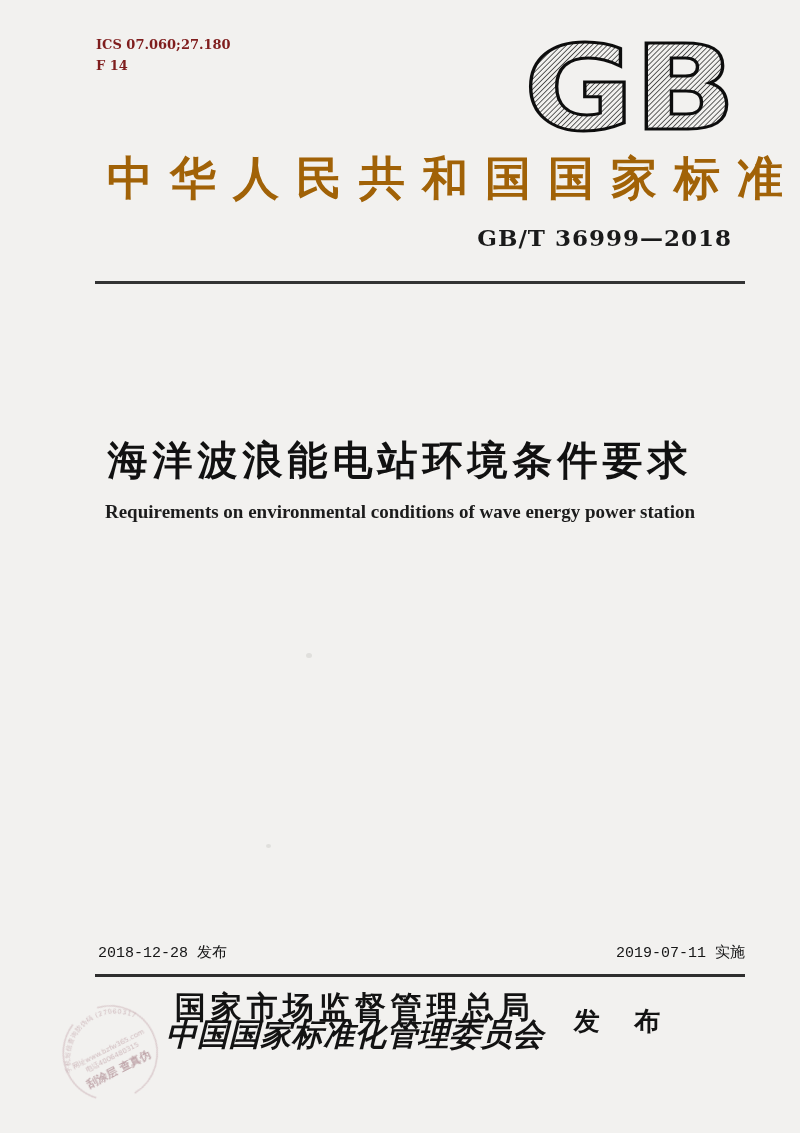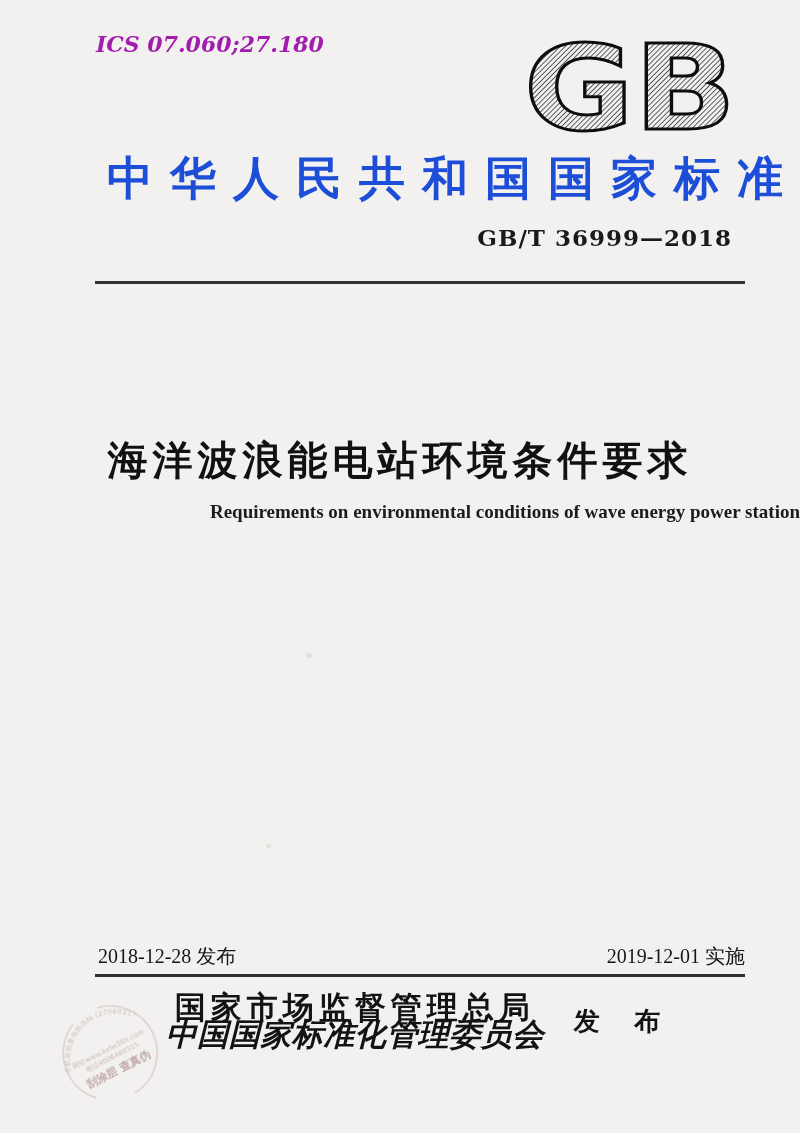--- a/index.html
+++ b/index.html
@@ -17,45 +17,44 @@
     overflow: hidden;
   }
 
   
   .ics-block {
     position: absolute;
     left: 96px;
     top: 34px;
     font-family: "DejaVu Serif", serif;
     font-weight: bold;
-    font-size: 22px;
+    font-size: 13px;
     line-height: 21px;
-    color: #a21caf;
-    font-style: italic;
+    color: #7f1d1d;
   }
   .gb-logo {
     position: absolute;
     left: 520px;
     top: 30px;
     width: 220px;
     height: 108px;
   }
   .std-name {
     position: absolute;
     left: 90px;
     top: 148px;
     width: 660px;
     text-align: center;
     font-family: "Liberation Serif", serif;
     font-weight: bold;
     font-size: 46px;
     letter-spacing: 17px;
     text-indent: 17px;
     white-space: nowrap;
-    color: #1d4ed8;
+    color: #a16207;
   }
   .std-code {
     position: absolute;
     right: 68px;
     top: 224px;
     font-family: "DejaVu Serif", serif;
     font-weight: bold;
     font-size: 23px;
     letter-spacing: 1px;
     color: #1a1a1a;
@@ -80,42 +79,42 @@
     font-weight: bold;
     font-size: 40px;
     letter-spacing: 5px;
     color: #111;
   }
   .doc-title-en {
     position: absolute;
     left: 0;
     top: 501px;
     width: 800px;
-    text-align: right;
+    text-align: center;
     font-family: "Liberation Serif", serif;
     font-weight: bold;
     font-size: 19px;
     color: #1c1c1c;
   }
 
   
   .speck { position: absolute; border-radius: 50%; background: #e0dfdc; }
   .speck.s1 { left: 306px; top: 653px; width: 6px; height: 5px; }
   .speck.s2 { left: 266px; top: 844px; width: 5px; height: 4px; }
 
   
   .date-row {
     position: absolute;
     left: 98px;
     top: 943px;
     width: 647px;
     display: flex;
     justify-content: space-between;
-    font-family: Liberation Serif, serif;
-    font-size: 20px;
+    font-family: Liberation Mono, monospace;
+    font-size: 15px;
     font-stretch: condensed;
     color: #161616;
   }
   .rule-bottom {
     position: absolute;
     left: 95px;
     top: 974px;
     width: 650px;
     height: 3px;
     background: #2e2e2e;
@@ -162,20 +161,21 @@
     filter: blur(0.4px);
   }
 </style>
 </head>
 <body>
 
 <div class="page">
 
   <div class="ics-block">
     <div>ICS 07.060;27.180</div>
+    <div>F 14</div>
   </div>
 
   <svg class="gb-logo" viewBox="0 0 220 108" aria-hidden="true">
     <defs>
       <pattern id="hatch" width="3.6" height="3.6" patternUnits="userSpaceOnUse" patternTransform="rotate(45)">
         <rect width="3.6" height="3.6" fill="#f2f1ef"></rect>
         <line x1="0" y1="0" x2="0" y2="3.6" stroke="#2a2a2a" stroke-width="1.5"></line>
       </pattern>
     </defs>
     <text x="110" y="99" text-anchor="middle" font-family="DejaVu Sans, sans-serif" font-weight="bold" font-size="118" textLength="212" lengthAdjust="spacingAndGlyphs" fill="url(#hatch)" stroke="#0d0d0d" stroke-width="3">GB</text>
@@ -188,21 +188,21 @@
   <div class="rule-top"></div>
 
   <div class="doc-title-zh">海洋波浪能电站环境条件要求</div>
   <div class="doc-title-en">Requirements on environmental conditions of wave energy power station</div>
 
   <div class="speck s1"></div>
   <div class="speck s2"></div>
 
   <div class="date-row">
     <span>2018-12-28 发布</span>
-    <span>2019-12-01 实施</span>
+    <span>2019-07-11 实施</span>
   </div>
 
   <div class="rule-bottom"></div>
 
   <div class="publisher-row">
     <div class="publisher-lines">
       <div class="publisher-line1">国家市场监督管理总局</div>
       <div class="publisher-line2">中国国家标准化管理委员会</div>
     </div>
     <div class="publish-label">发 布</div>

